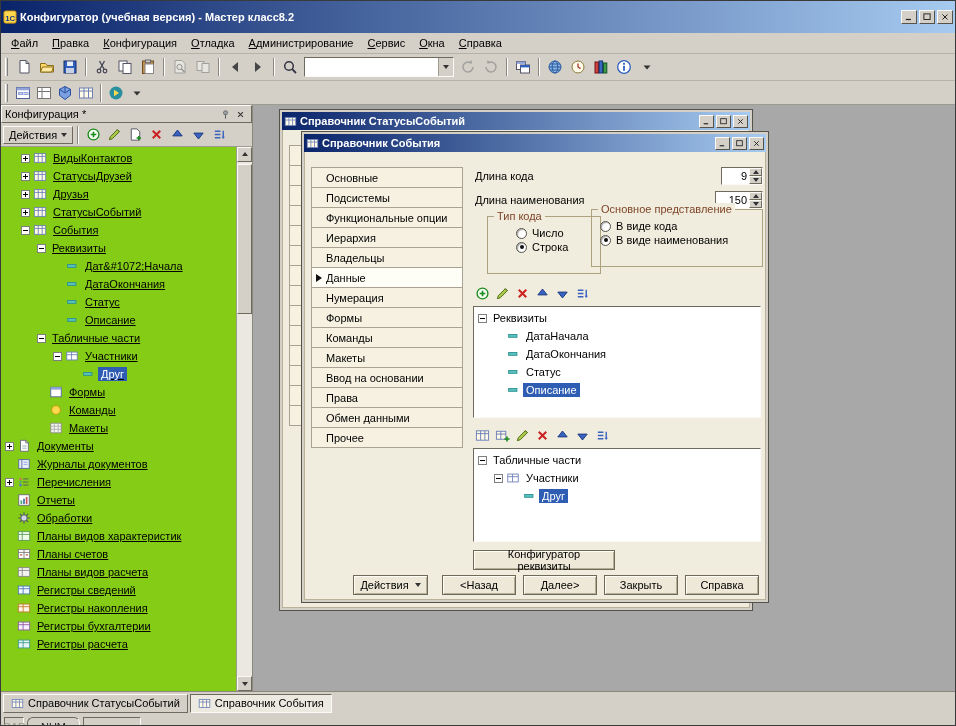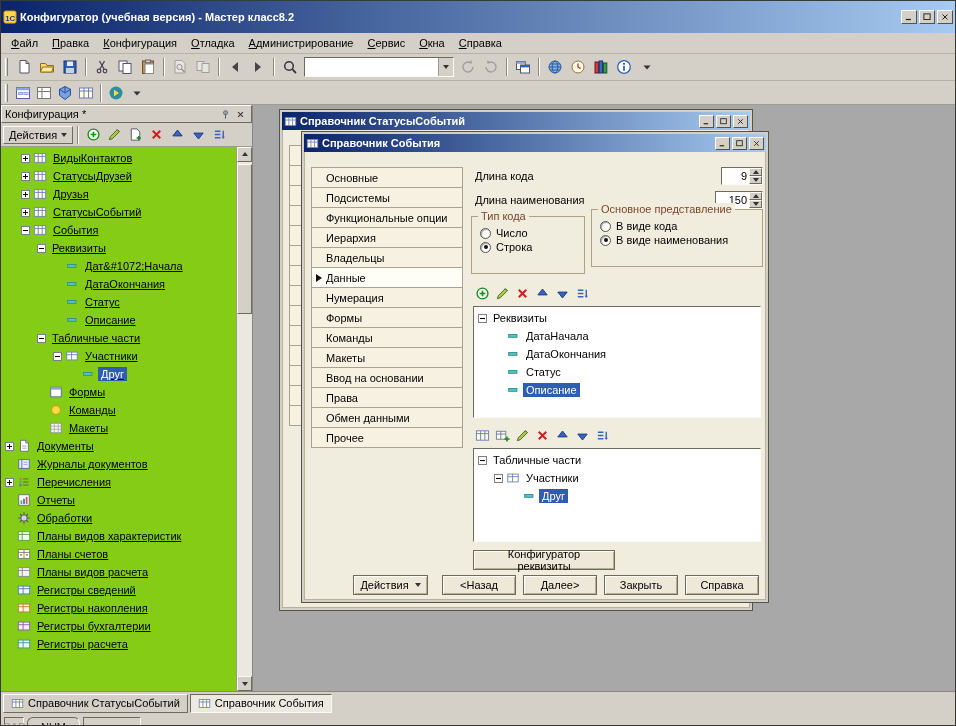--- a/index.html
+++ b/index.html
@@ -66,21 +66,21 @@
 .dtab.selected::before{content:"";position:absolute;left:4px;top:6px;border-left:6px solid #111;border-top:4px solid transparent;border-bottom:4px solid transparent;}
 .dcontent{position:absolute;left:166px;top:0;width:294px;height:100%;}
 .flabel{position:absolute;white-space:nowrap;color:#000;}
 .spin{position:absolute;height:18px;display:flex;background:#fff;border:1px solid;border-color:#6e6a5e #fbfaf6 #fbfaf6 #6e6a5e;}
 .spin-val{flex:1;text-align:right;padding:2px 2px 0 3px;}
 .spin-btns{width:13px;display:flex;flex-direction:column;background:#d4d0c8;flex:none;}
 .sb-up,.sb-dn{flex:1;display:flex;align-items:center;justify-content:center;border:1px solid;border-color:#fbfaf6 #6e6a5e #6e6a5e #fbfaf6;}
 .sb-up::after{content:"";border:3px solid transparent;border-bottom:4px solid #333;margin-top:-3px;}
 .sb-dn::after{content:"";border:3px solid transparent;border-top:4px solid #333;margin-bottom:-3px;}
 .grp{position:absolute;border:1px solid #aca27f;}
-#grp-code{left:0;top:64px;width:114px;height:58px;}
+#grp-code{left:16px;top:64px;width:114px;height:58px;padding-left:20px;}
 #grp-pres{left:120px;top:57px;width:172px;height:58px;}
 .grp-title{position:absolute;top:-7px;left:6px;background:var(--dialog_bg,#f1edde);padding:0 3px;color:var(--group_title,#7d4427);}
 .radio-row{display:flex;align-items:center;gap:5px;margin:2px 0 0 8px;}
 .radio-row:first-child{margin-top:10px;}
 .rb{width:11px;height:11px;border-radius:50%;background:#fff;border:1px solid #55524a;box-shadow:inset 1px 1px 1px #aaa;position:relative;flex:none;}
 .rb.on::after{content:"";position:absolute;left:2.5px;top:2.5px;width:4px;height:4px;border-radius:50%;background:#111;}
 .dtb{position:absolute;display:flex;gap:2px;}
 #tb-attr{left:2px;top:132px;}
 #tb-tab{left:2px;top:274px;}
 .dtb .tbtn{width:18px;height:18px;}

